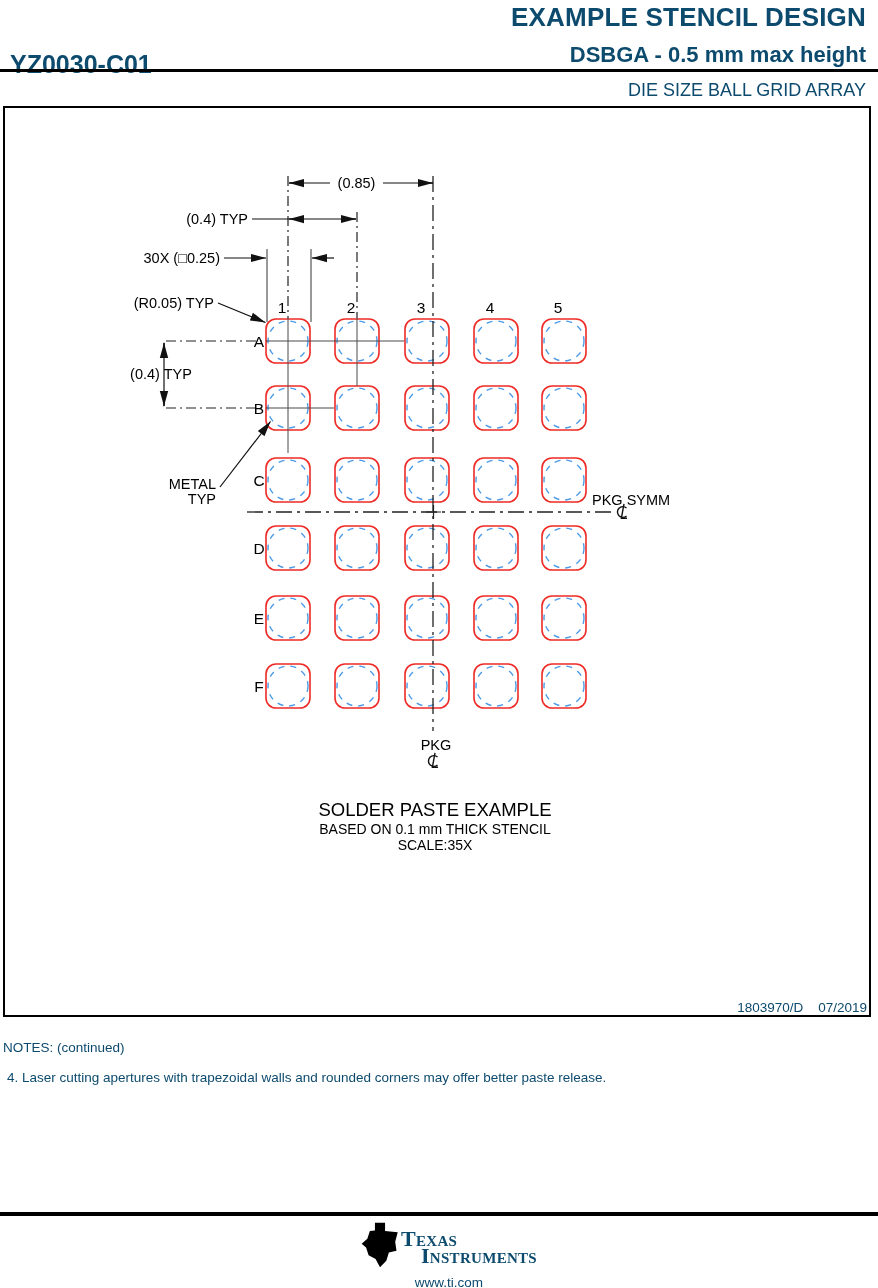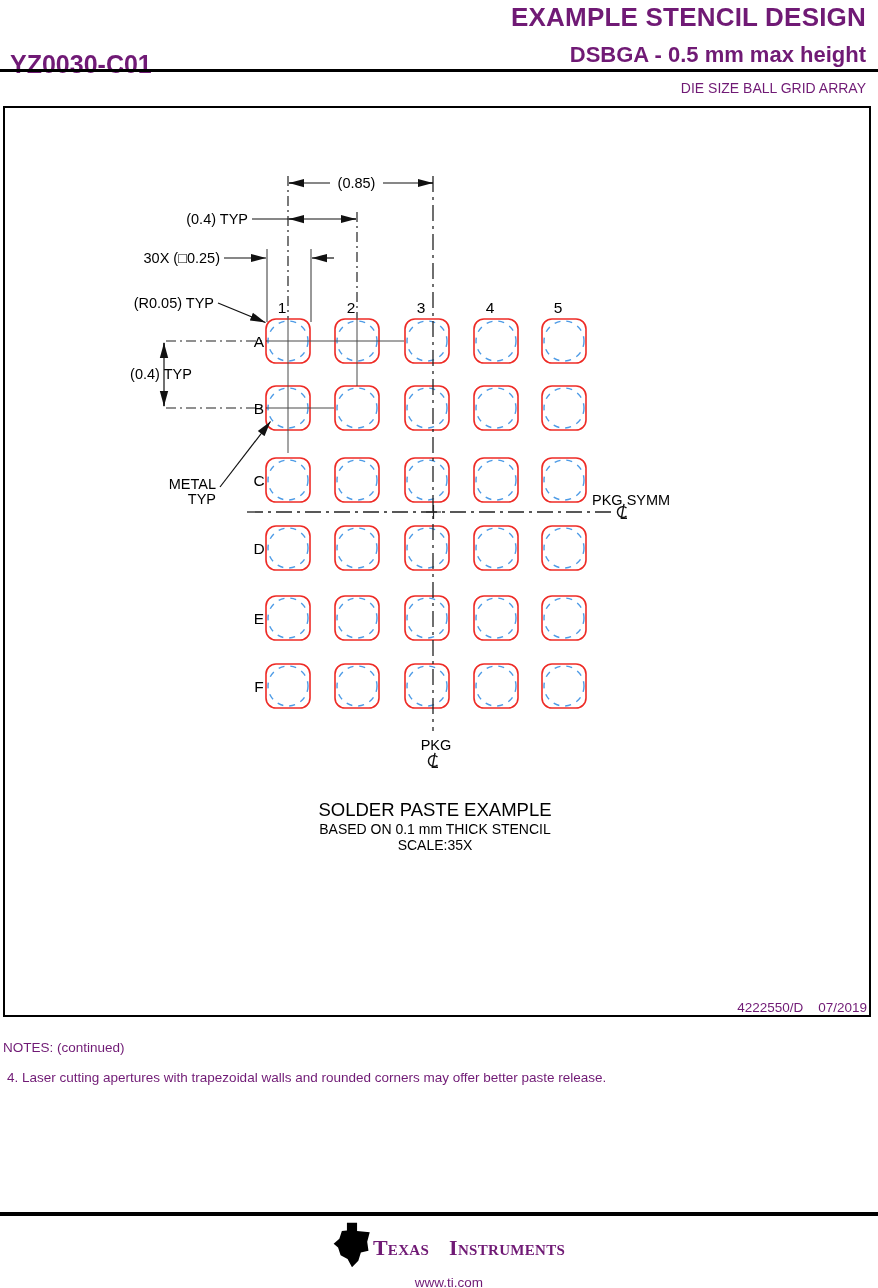--- a/index.html
+++ b/index.html
@@ -1,34 +1,34 @@
 <!DOCTYPE html>
 <html><head>
 <meta charset="utf-8">
 <style>
   html,body{margin:0;padding:0;background:#fff;}
   .sheet{
     position:relative;width:878px;height:1288px;background:#fff;overflow:hidden;
-    font-family:"Liberation Sans","DejaVu Sans",sans-serif;color:#701a75;
+    font-family:"Liberation Sans","DejaVu Sans",sans-serif;color:#0c4a6e;
   }
   .abs{position:absolute;}
   .h-title{top:2px;right:12px;font-size:26px;font-weight:bold;letter-spacing:.2px;}
   .h-part{top:50px;left:10px;font-size:25px;font-weight:bold;}
   .h-sub{top:42px;right:12px;font-size:22px;font-weight:bold;}
   .h-rule{top:69px;left:0;width:878px;height:3px;background:#000;}
-  .h-die{top:80px;right:12px;font-size:14px;}
+  .h-die{top:80px;right:12px;font-size:18px;}
   .frame{top:106px;left:3px;width:868px;height:911px;border:2px solid #000;box-sizing:border-box;}
   .doc-num{top:1000px;right:11px;font-size:13.5px;}
   .doc-num span + span{margin-left:15px;}
   .notes-head{top:1040px;left:3px;font-size:13.5px;}
   .note-line{top:1070px;left:7px;font-size:13.5px;}
   .f-rule{top:1212px;left:0;width:878px;height:4px;background:#000;}
   .ti-logo{top:1222px;left:0;width:878px;display:flex;flex-direction:column;align-items:center;}
   .ti-row{display:flex;align-items:center;gap:2px;transform:translateX(10px);}
-  .ti-names{display:flex;flex-direction:row;justify-content:flex-start;}
+  .ti-names{display:flex;flex-direction:column;justify-content:flex-start;}
   .ti-name{font-family:"Liberation Serif","DejaVu Serif",serif;font-weight:bold;
            font-variant:small-caps;font-size:22px;line-height:17px;letter-spacing:.3px;}
   .ti-name.second{margin-left:20px;}
   .ti-url{font-size:13.5px;margin-top:3px;transform:translateX(10px);}
   svg text{font-family:"Liberation Sans","DejaVu Sans",sans-serif;fill:#000;}
 </style>
 </head>
 <body>
 
 <div class="sheet">
@@ -183,21 +183,21 @@
         <text x="259" y="623.5" text-anchor="middle">E</text>
         <text x="259" y="691.5" text-anchor="middle">F</text>
       </g>
 
     <text x="435" y="816" font-size="18.5" text-anchor="middle">SOLDER PASTE EXAMPLE</text>
     <text x="435" y="834" font-size="14" text-anchor="middle">BASED ON 0.1 mm THICK STENCIL</text>
     <text x="435" y="850" font-size="14" text-anchor="middle">SCALE:35X</text>
   </svg>
 
   <div class="abs doc-num">
-    <span>4222550/D</span><span>07/2019</span>
+    <span>1803970/D</span><span>07/2019</span>
   </div>
 
   <div class="abs notes-head">NOTES: (continued)</div>
   <div class="abs note-line">4. Laser cutting apertures with trapezoidal walls and rounded corners may offer better paste release.</div>
 
   <div class="abs f-rule"></div>
 
   <div class="abs ti-logo">
     <div class="ti-row">
       <span>

